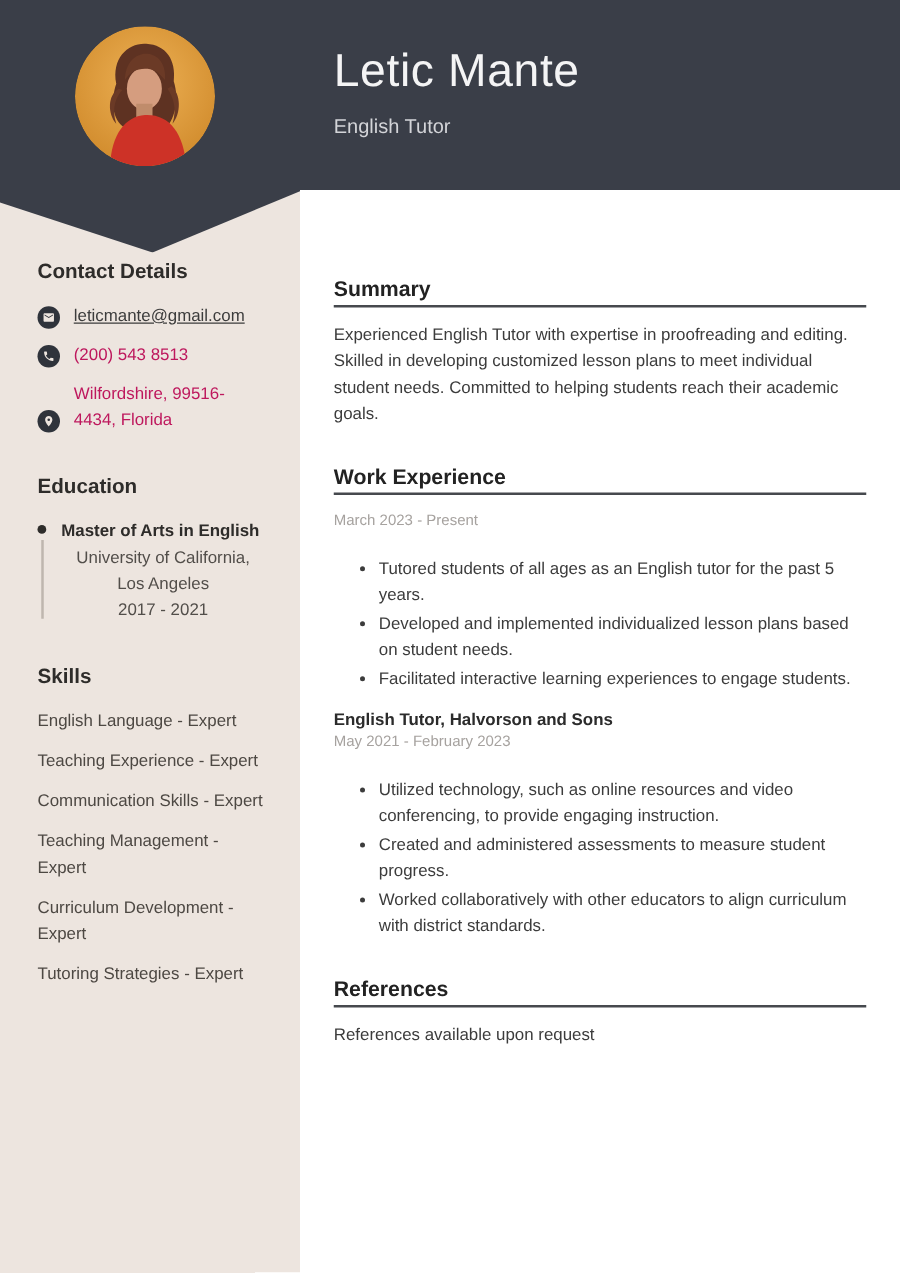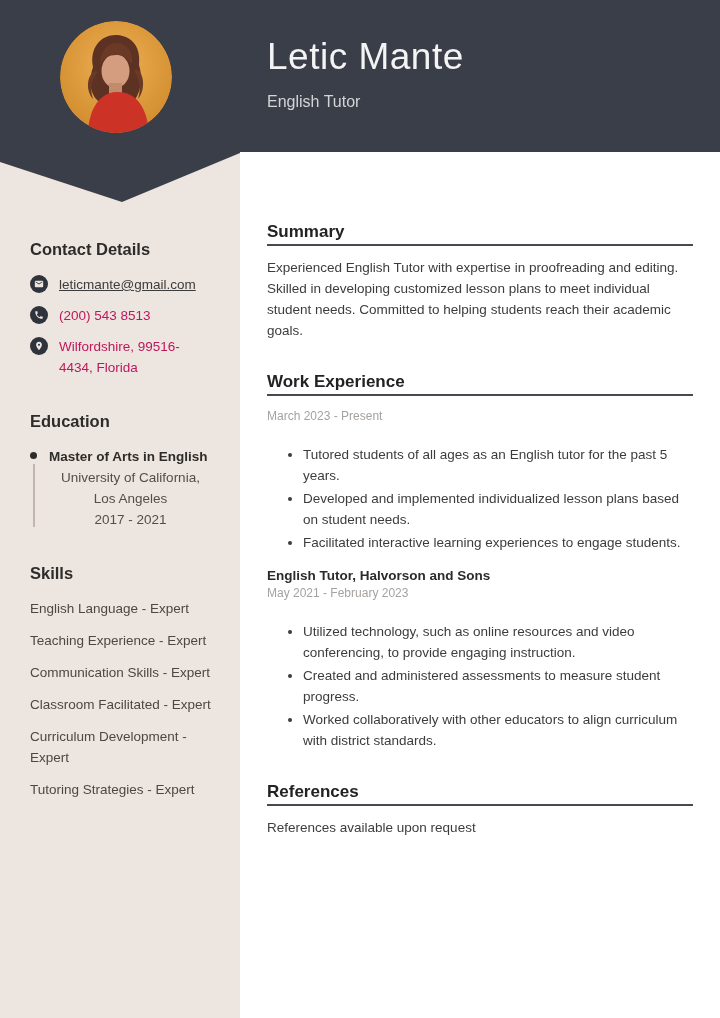--- a/index.html
+++ b/index.html
@@ -32,27 +32,27 @@
     border-radius:50%; overflow:hidden;
   }
   .header-text { position:absolute; left:267px; top:36px; }
   .person-name {
     font-size:37px; font-weight:400; color:#f4f4f5; letter-spacing:.5px;
     line-height:1.15;
   }
   .person-title { margin-top:14px; font-size:16px; color:#d3d4d8; }
 
   
-  .side-content { position:absolute; left:30px; top:240px; width:182px; }
+  .side-content { position:absolute; left:30px; top:208px; width:182px; }
   .side-heading {
     font-size:16.5px; font-weight:bold; color:#2e2c2a; margin-bottom:15px;
   }
   .side-section { margin-bottom:34px; }
 
-  .contact-row { display:flex; align-items:flex-start; margin-bottom:10px; min-height:18px; }
+  .contact-row { display:flex; align-items:flex-end; margin-bottom:10px; min-height:18px; }
   .contact-icon {
     flex:0 0 18px; width:18px; height:18px; border-radius:50%;
     background:#2f333b; display:flex; align-items:center; justify-content:center;
     margin-right:11px; margin-top:1px;
   }
   .contact-icon svg { width:10px; height:10px; fill:#EDE5DF; }
   .contact-text { font-size:13.5px; line-height:21px; color:#be185d; }
   a.contact-text { color:#3c3c3c; text-decoration:underline; }
 
   .edu-entry { display:flex; }
@@ -168,21 +168,21 @@
         </div>
       </div>
     </div>
 
     <div class="side-section">
       <div class="side-heading">Skills</div>
       <ul class="skills-list">
         <li>English Language - Expert</li>
         <li>Teaching Experience - Expert</li>
         <li>Communication Skills - Expert</li>
-        <li>Classroom Facilitated - Expert</li>
+        <li>Teaching Management - Expert</li>
         <li>Curriculum Development - Expert</li>
         <li>Tutoring Strategies - Expert</li>
       </ul>
     </div>
 
   </div>
 
   <div class="main">
 
     <div class="main-section">

